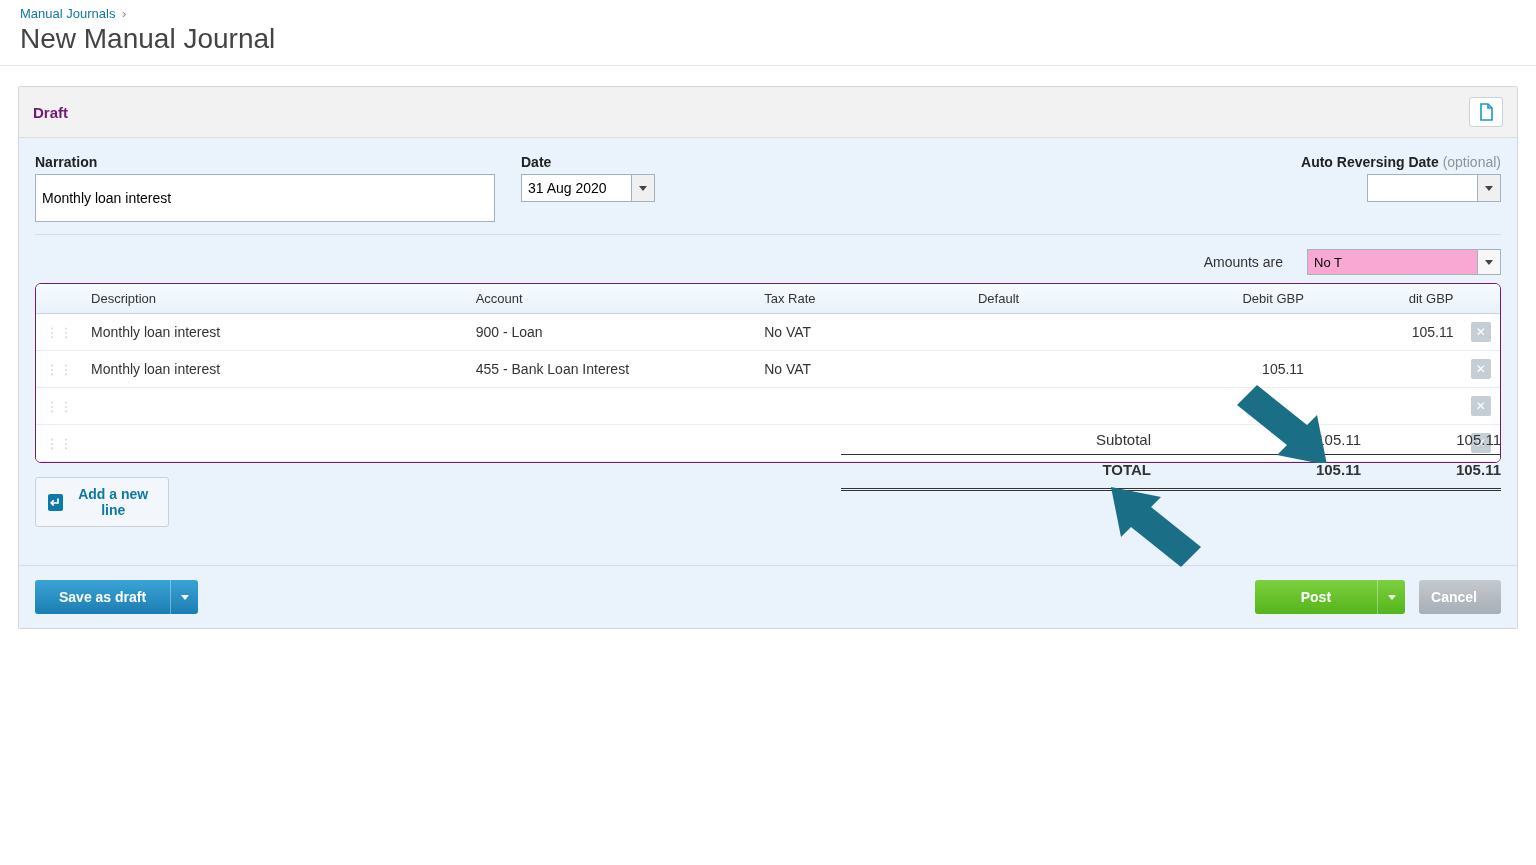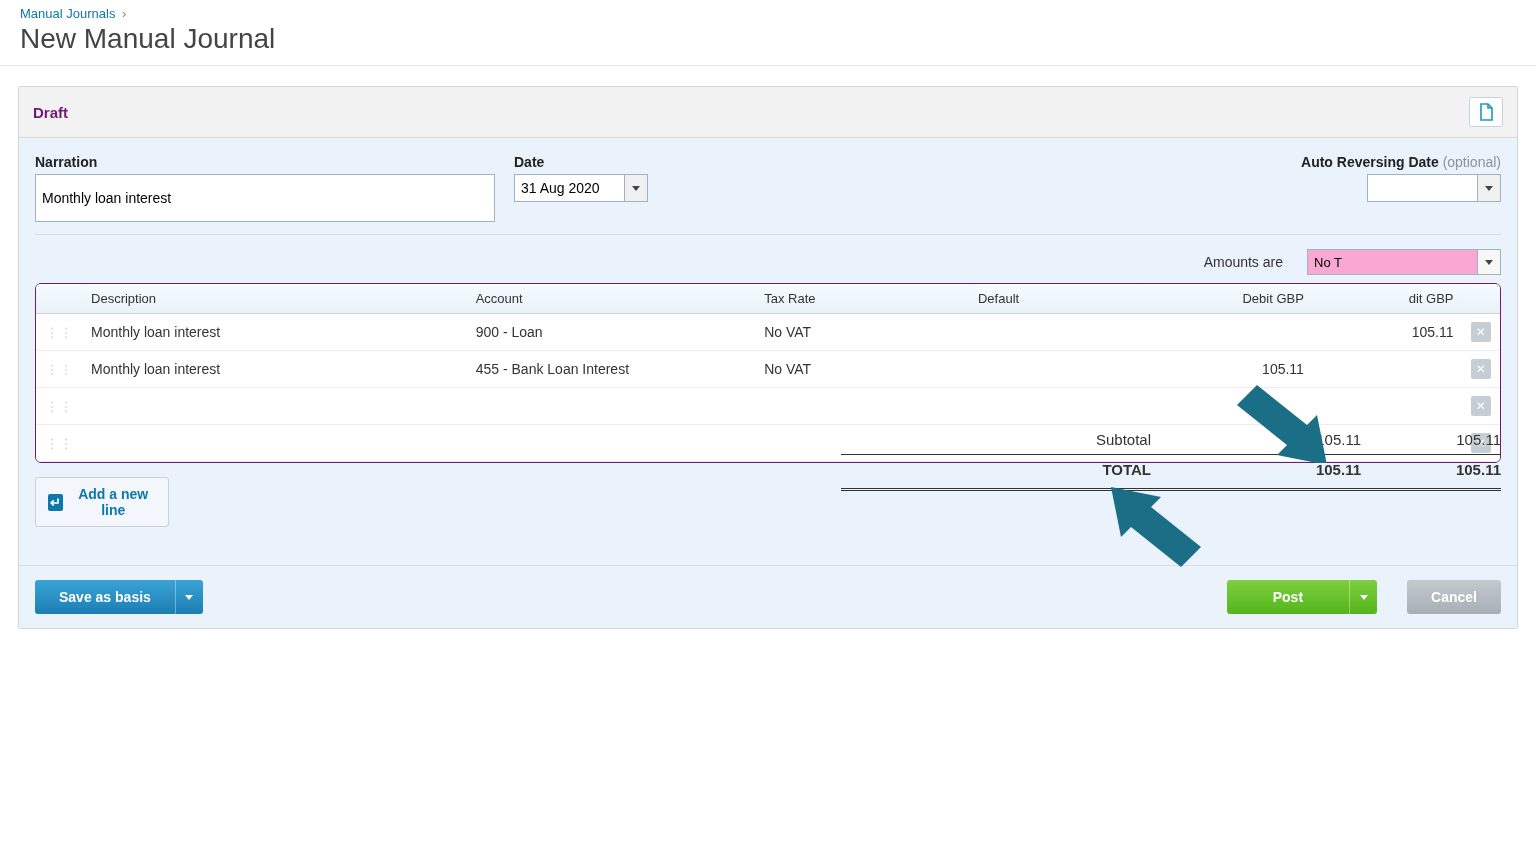--- a/index.html
+++ b/index.html
@@ -10,21 +10,21 @@
 .breadcrumb a { color: #0d78aa; text-decoration: none; }
 .breadcrumb .sep { color: #888; margin: 0 3px; }
 .page-title { font-size: 28px; font-weight: normal; color: #444; margin-top: 2px; }
 
 .form-panel { margin: 20px 18px; border: 1px solid #d0d7dd; background: #eaf2fb; border-radius: 2px; }
 .panel-header { background: #f2f2f2; border-bottom: 1px solid #dcdcdc; padding: 10px 14px; display: flex; justify-content: space-between; align-items: center; }
 .panel-header .status { font-weight: bold; color: #701a75; font-size: 15px; }
 .panel-header .icon-btn { width: 34px; height: 30px; border: 1px solid #c9d2da; background: #fff; border-radius: 3px; display: flex; align-items: center; justify-content: center; cursor: pointer; }
 
 .panel-body { padding: 16px 16px 0; }
-.field-row { display: flex; gap: 19px; align-items: flex-start; }
+.field-row { display: flex; gap: 26px; align-items: flex-start; }
 .field { display: flex; flex-direction: column; }
 .field label { font-weight: bold; font-size: 14px; color: #222; margin-bottom: 4px; }
 .field .optional { font-weight: normal; color: #8a949e; }
 .text-input { height: 48px; border: 1px solid #a0b3c0; padding: 4px 6px; font-size: 14px; background: #fff; }
 .narration-input { width: 460px; }
 .date-wrapper { display: flex; }
 .date-input { width: 110px; height: 28px; border: 1px solid #a0b3c0; border-right: none; padding: 2px 6px; font-size: 14px; }
 .dd-toggle { width: 24px; height: 28px; border: 1px solid #a0b3c0; background: #f0f0f0; display: flex; align-items: center; justify-content: center; cursor: pointer; }
 .dd-toggle::after { content:""; border-left:4px solid transparent; border-right:4px solid transparent; border-top:5px solid #444; }
 .reversing-input { width: 110px; height: 28px; border: 1px solid #a0b3c0; border-right:none; padding: 2px 6px; font-size:14px; }
@@ -62,27 +62,27 @@
 .totals-row { display:flex; padding:6px 0; font-size:15px; }
 .totals-row .lbl { flex:1; text-align:right; padding-right: 70px; }
 .totals-row .v { width: 140px; text-align:right; }
 .totals-row.total { font-weight:bold; border-top:1px solid #333; }
 .totals-divider-dbl { border-top:1px solid #333; border-bottom:1px solid #333; height:3px; margin-top:4px; }
 
 .panel-footer { background:#eaf2fb; border-top:1px solid #d5dee6; padding: 14px 16px; display:flex; margin-top: 34px; }
 .btn { height:34px; border:none; border-radius:3px; color:#fff; font-weight:bold; font-size:14px; cursor:pointer; padding: 0 24px; }
 .btn-blue { background: linear-gradient(#3aa3d6,#1c7eb3); }
 .btn-green { background: linear-gradient(#7dcf3f,#54b51b); }
-.btn-grey { background: linear-gradient(#c4c9ce,#a7aeb5); }
+.btn-grey { background: linear-gradient(#c4c9ce,#a7aeb5); padding-left: 12px; }
 .split-right { width:28px; border-left:1px solid rgba(255,255,255,.35); display:inline-flex; align-items:center; justify-content:center; border-radius:0 3px 3px 0; }
 .split-right::after { content:""; border-left:4px solid transparent; border-right:4px solid transparent; border-top:5px solid #fff; }
 .split-btn { display:inline-flex; }
 .split-main { border-radius:3px 0 0 3px; }
 .footer-spacer { flex:1; }
-.footer-right { display:flex; gap:30px;align-items:flex-end; }
+.footer-right { display:flex; gap:14px;align-items:flex-end; }
 
 .arrow { position:absolute; pointer-events:none; }
 </style>
 </head>
 <body>
 
 <div class="page-header">
   <div class="breadcrumb">
     <a href="#">Manual Journals</a>
     <span class="sep">›</span>
@@ -217,21 +217,21 @@
             <span class="v">105.11</span>
           </div>
           <div class="totals-divider-dbl"></div>
         </div>
       </div>
     </div>
   </div>
 
   <div class="panel-footer">
     <div class="split-btn">
-      <button class="btn btn-blue split-main">Save as basis</button>
+      <button class="btn btn-blue split-main">Save as draft</button>
       <span class="btn btn-blue split-right" style="padding:0;"></span>
     </div>
     <div class="footer-spacer"></div>
     <div class="footer-right">
       <div class="split-btn">
         <button class="btn btn-green split-main" style="padding:0 46px;">Post</button>
         <span class="btn btn-green split-right" style="padding:0;"></span>
       </div>
       <button class="btn btn-grey">Cancel</button>
     </div>

